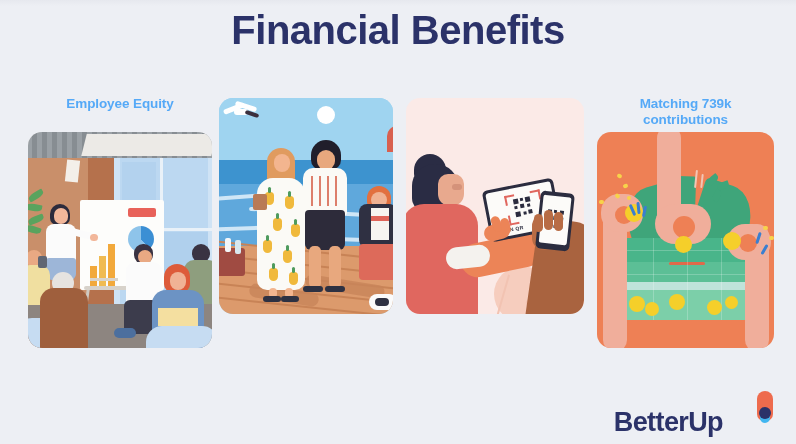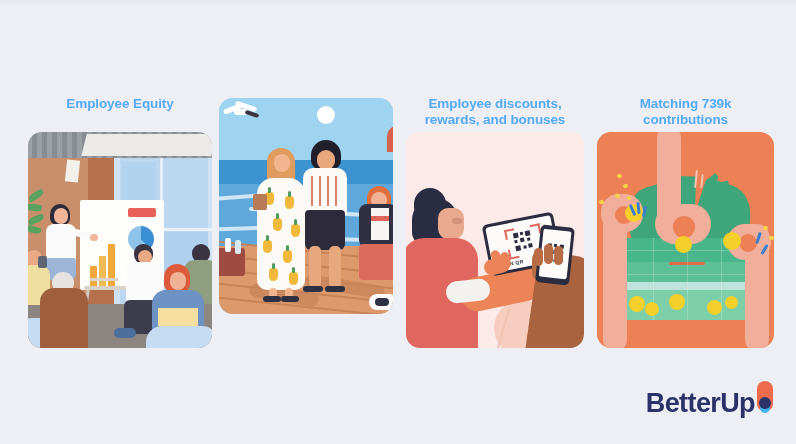--- a/index.html
+++ b/index.html
@@ -174,33 +174,34 @@
   .k4 .grid{position:absolute;background:rgba(255,255,255,.22);}
   .k4 .arm{position:absolute;background:#f0ae9b;border-radius:16px;}
   .k4 .hand{position:absolute;background:#f0ae9b;border-radius:14px;}
   .k4 .coin{position:absolute;background:#f5cf2a;border-radius:50%;}
   .k4 .spark{position:absolute;background:#f7d34a;border-radius:2px;}
   .k4 .sparkb{position:absolute;background:#3a7fd0;border-radius:2px;}
   .k4 .sparkg{position:absolute;background:#3fa57a;border-radius:50% 6% 50% 6%;}
   .k4 .line{position:absolute;width:1.6px;background:#f2c6b5;border-radius:1px;}
 
   
-  .logo{position:absolute;right:22px;bottom:18px;display:flex;align-items:center;}
+  .logo{position:absolute;right:22px;bottom:8px;display:flex;align-items:flex-end;gap:32px;}
   .logo-text{font-size:27px;font-weight:bold;color:#2b3269;letter-spacing:-0.6px;line-height:1;}
   .logo-mark{position:relative;width:18px;height:40px;margin-left:1px;margin-bottom:5px;}
   .logo-drop{position:absolute;left:1px;top:0;width:16px;height:30px;background:#ee6b4d;
      border-radius:8px 8px 7px 7px;}
   .logo-dot{position:absolute;left:3px;top:16px;width:12px;height:12px;background:#2b3269;border-radius:50%;}
   .logo-blue{position:absolute;left:4px;top:22px;width:10px;height:10px;background:#41b6f0;border-radius:0 0 5px 5px;}
 </style>
 </head>
 <body>
 
 <div class="slide">
 
+  <div class="title">Financial Benefits</div>
 
   <div class="cards">
 
     <div class="col c1">
       <div class="cap">Employee Equity</div>
       <div class="card k1">
         <div class="art">
           <div class="wall"></div>
           <div class="wall2"></div>
           <div class="note"></div>
@@ -330,24 +331,20 @@
           <div class="shoe" style="left:44px;top:198px;width:18px;"></div>
           <div class="shoe" style="left:62px;top:198px;width:18px;"></div>
           <div class="sh" style="left:34px;top:96px;width:14px;height:16px;background:#b97a56;border-radius:2px;"></div>
           <div class="sneak"></div>
           <div class="sh" style="left:156px;bottom:8px;width:14px;height:8px;background:#2e3142;border-radius:4px;"></div>
         </div>
       </div>
     </div>
 
     <div class="col c3">
-      <div class="cap two">
-        <span>Employee discounts,</span><br>
-        <span>rewards, and bonuses</span>
-      </div>
       <div class="card k3">
         <div class="art">
           <div class="bgc1"></div>
           <div class="bgc2"></div>
           <div class="bgleaf" style="left:118px;top:188px;width:60px;height:14px;border-radius:50% 6% 50% 6%;transform:rotate(-20deg)"></div>
           <div class="bgleaf" style="left:128px;top:202px;width:54px;height:12px;border-radius:50% 6% 50% 6%;transform:rotate(-6deg)"></div>
           <div class="bgleaf" style="left:96px;top:176px;width:2px;height:44px;transform:rotate(16deg)"></div>
 
           <div class="w-bun"></div>
           <div class="w-hair"></div>

